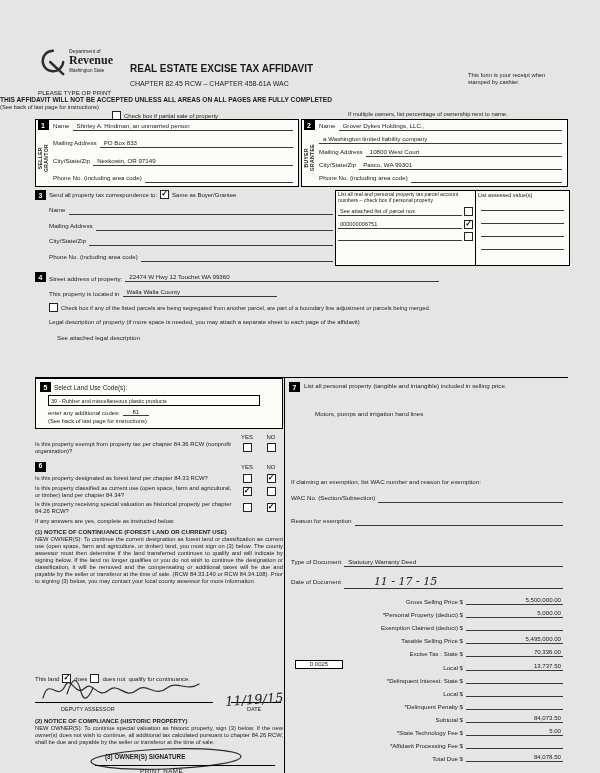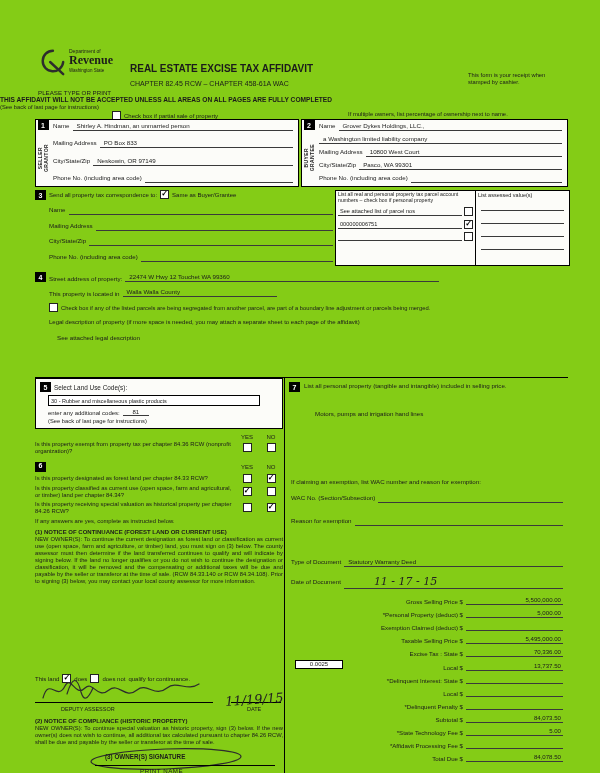--- a/index.html
+++ b/index.html
@@ -1,17 +1,17 @@
 <!DOCTYPE html>
 <html><head>
 <meta charset="utf-8">
 <style>
   html,body{margin:0;padding:0}
   body{background:#888}
-  .page{position:relative;width:600px;height:773px;margin:0 auto;background:#84cc16;
+  .page{position:relative;width:600px;height:773px;margin:0 auto;background:#e5e5e5;
         font-family:"Liberation Sans",sans-serif;color:#1b1b1b;overflow:hidden}
   .abs{position:absolute}
   .b{font-weight:bold}
   .ctr{text-align:left}
   
   .badge{display:inline-flex;align-items:center;justify-content:center;width:11px;height:10px;
          background:#000;color:#fff;font-size:7px;font-weight:bold;flex:0 0 auto}
   
   .cb{display:inline-block;width:7px;height:7px;border:1px solid #222;background:#fff;color:#000;
       font-size:8px;line-height:6px;text-align:center;vertical-align:-1px;flex:0 0 auto;overflow:visible;font-weight:bold}

